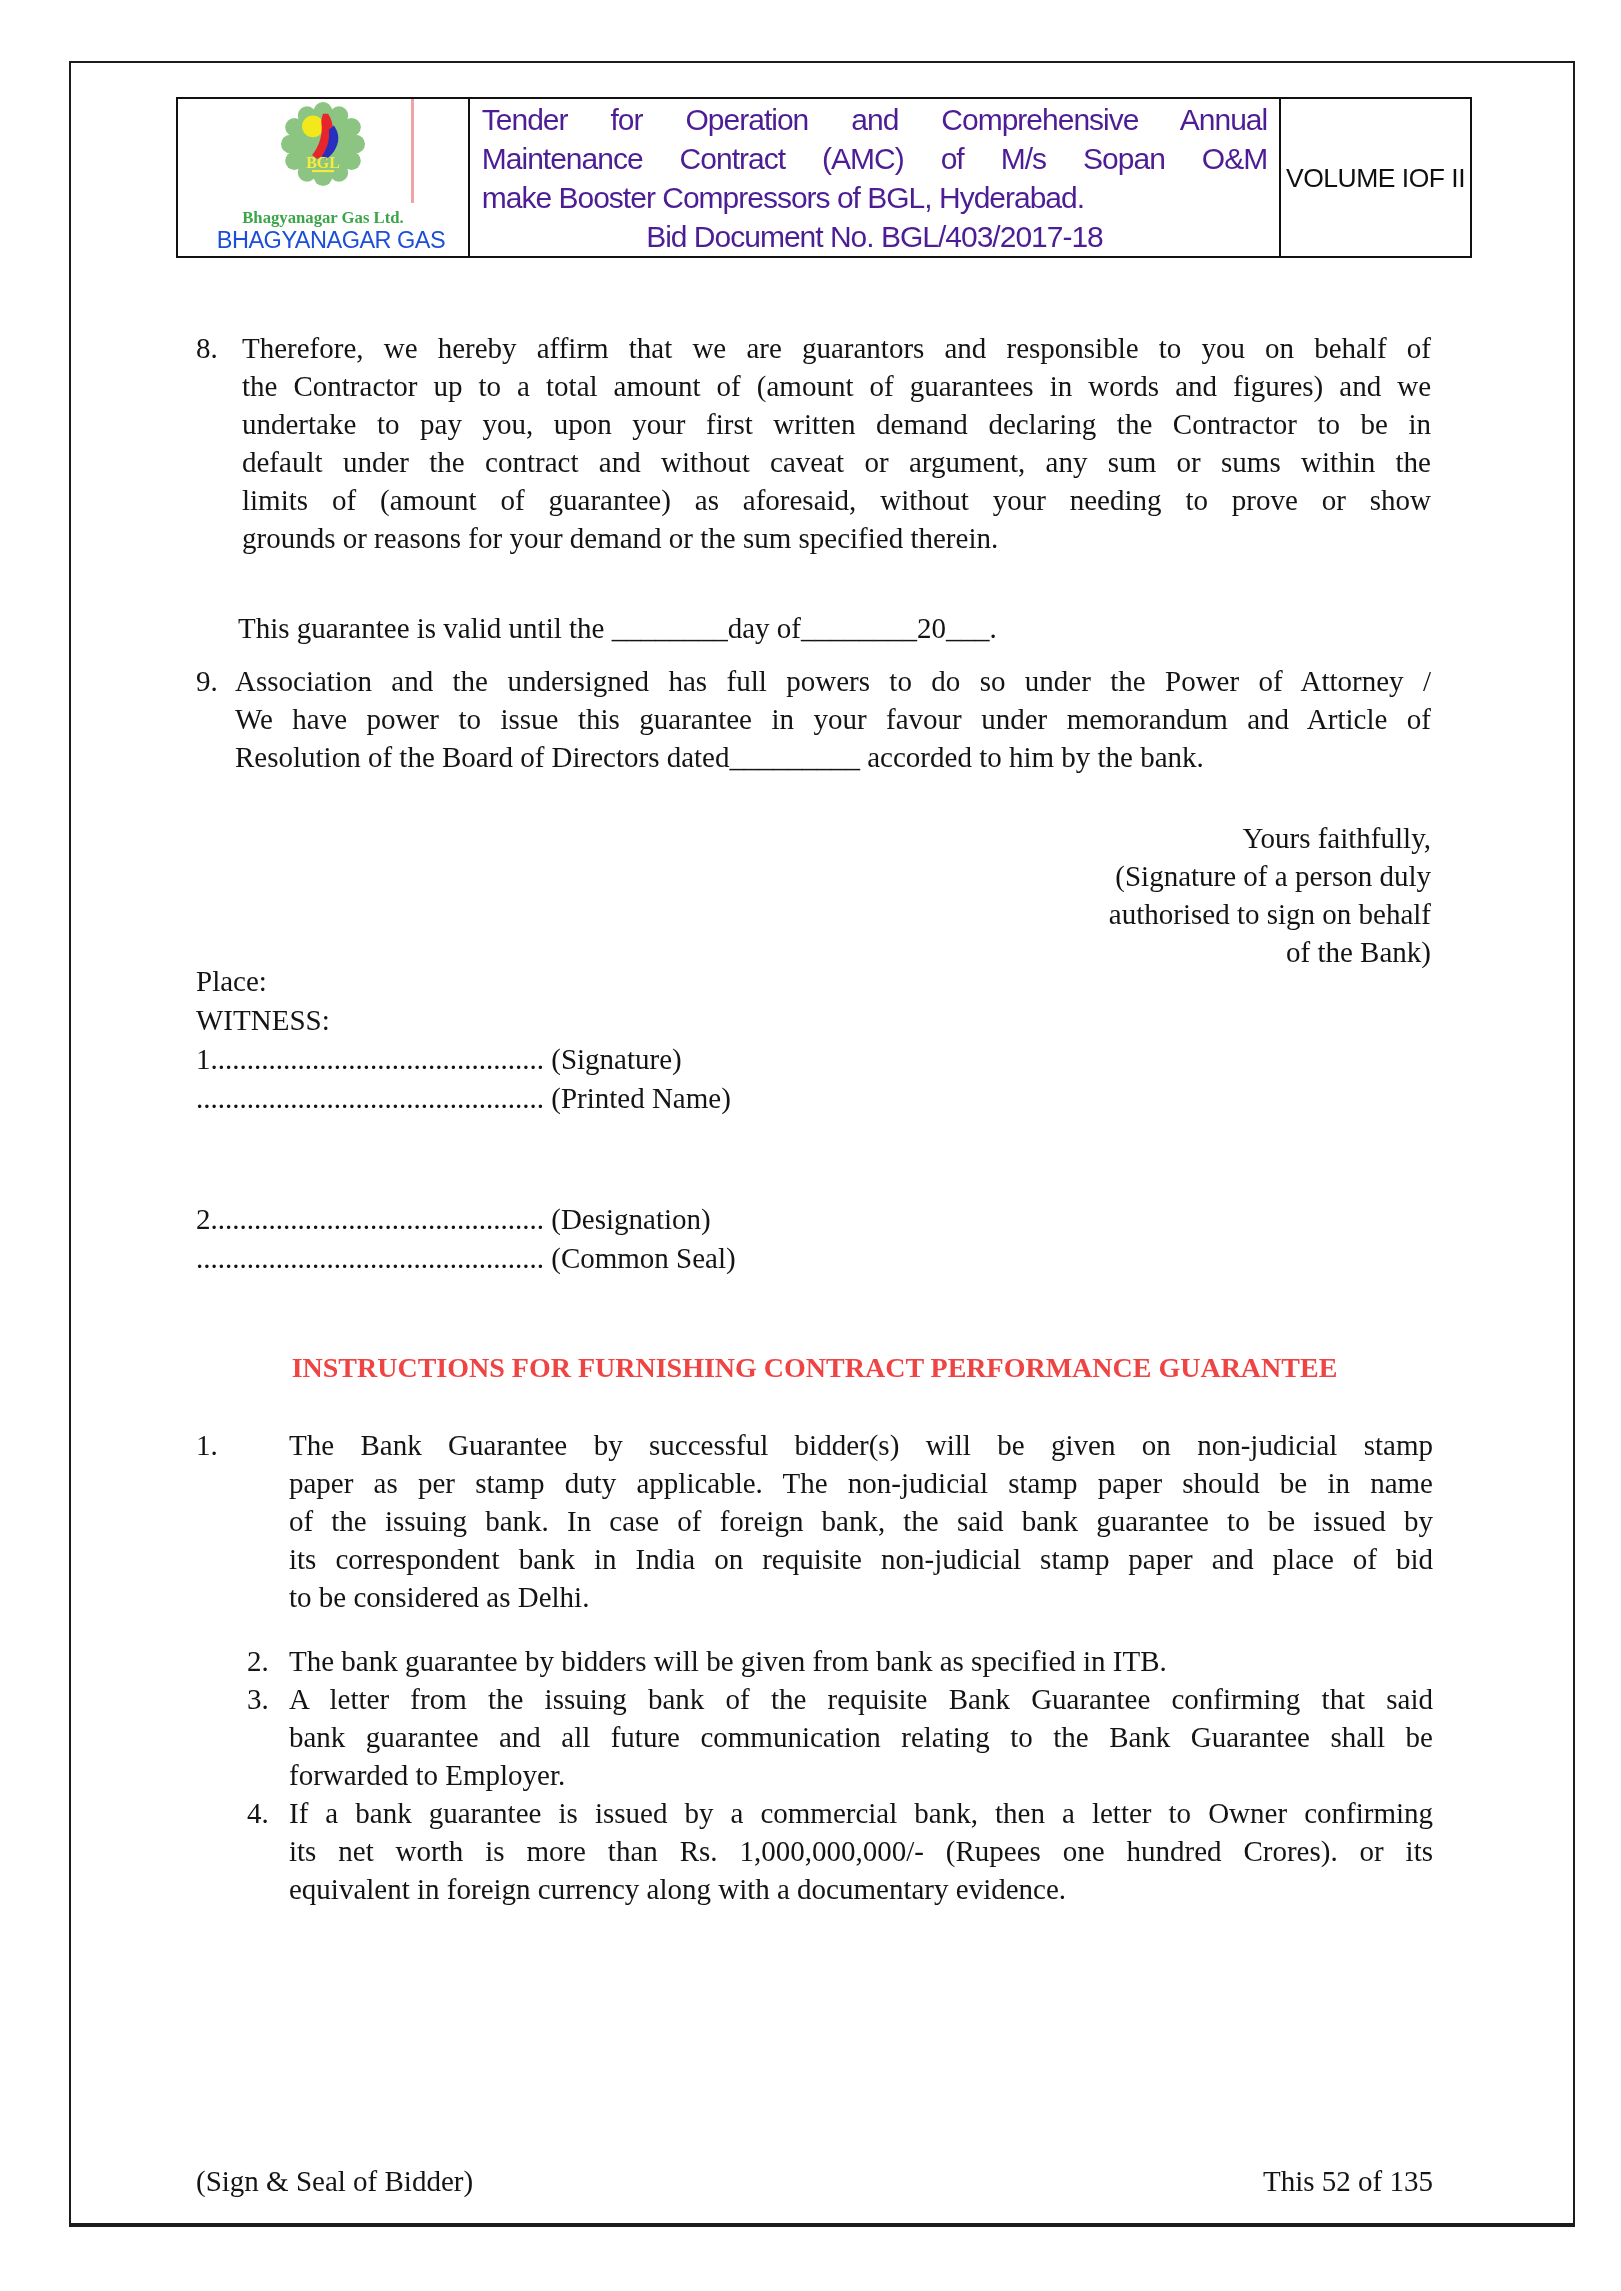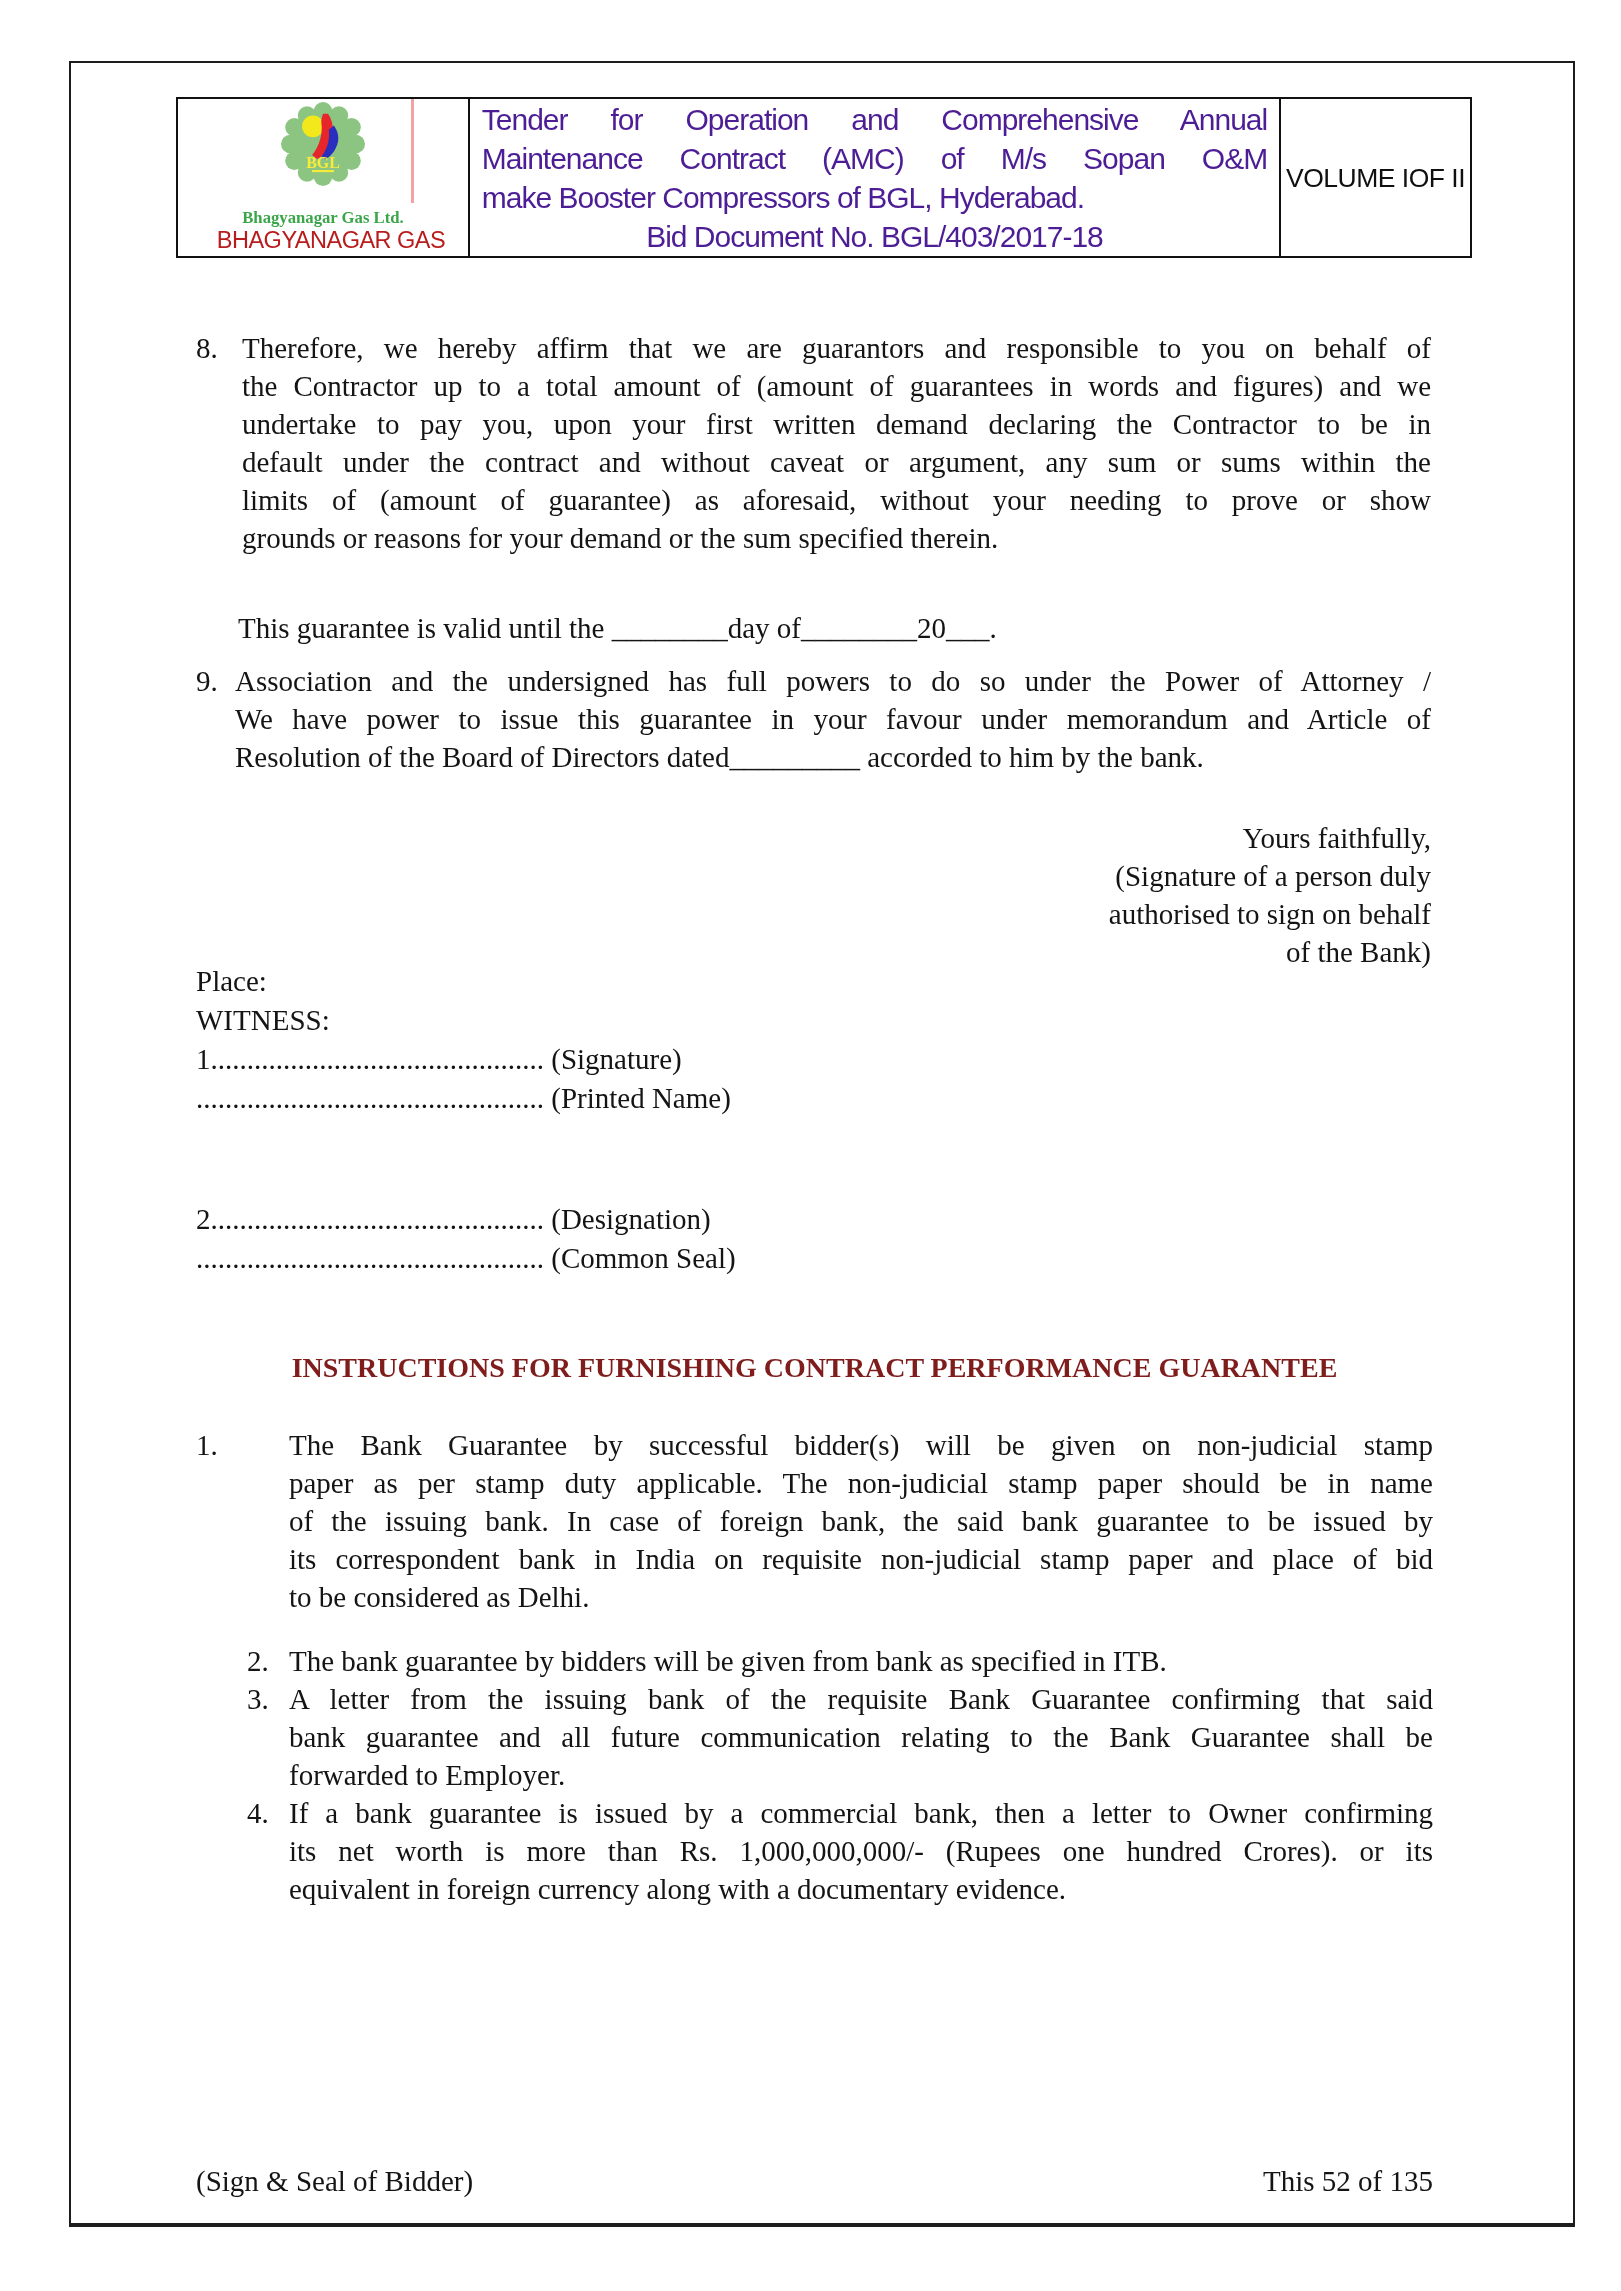--- a/index.html
+++ b/index.html
@@ -7,21 +7,21 @@
         font-family:"Liberation Serif", serif;color:#141414;}
   .border-frame{position:absolute;left:69px;top:61px;width:1502px;height:2160px;
         border:2px solid #1c1c1c;border-bottom-width:4.9px;}
   
   .header-table{position:absolute;left:176px;top:97px;width:1296px;height:161px;
         display:flex;border:2px solid #111;box-sizing:border-box;background:#fff;}
   .cell-logo{width:292px;box-sizing:border-box;border-right:2px solid #111;position:relative;
         text-align:center;overflow:hidden;}
   .scan-line{position:absolute;left:233px;top:0;width:2.9px;height:104px;background:#F2A3A3;}
   .logo-caption{font:bold 16.7px/19.6px "Liberation Serif", serif;color:#3BA549;margin-top:18px;}
-  .company-name{font:23.5px/26.5px "Liberation Sans", sans-serif;letter-spacing:-0.5px;color:#b91c1c;padding-left:16px;}
+  .company-name{font:23.5px/26.5px "Liberation Sans", sans-serif;letter-spacing:-0.5px;color:#1d4ed8;padding-left:16px;}
   .cell-title{flex:1;box-sizing:border-box;padding:1px 11.8px 0 11.8px;}
   .t-line{font:30px/39px "Liberation Sans", sans-serif;letter-spacing:-1px;color:#4c1d95;}
   .cell-volume{width:191px;box-sizing:border-box;border-left:2px solid #111;
         display:flex;justify-content:center;align-items:center;}
   .v-line{font:26.5px/36px "Liberation Sans", sans-serif;letter-spacing:-0.5px;color:#101010;}
   
   .doc{font:29px/38px "Liberation Serif", serif;color:#141414;}
   .jline{text-align:justify;text-align-last:justify;}
   .cl-row{display:flex;}
   .num8{width:46px;flex:none;}
@@ -31,21 +31,21 @@
   .lines{flex:1;min-width:0;}
   #clause8{position:absolute;left:196px;top:329px;width:1235px;}
   #validity{position:absolute;left:238px;top:585px;margin-top:24px;}
   #clause9{position:absolute;left:196px;top:662px;width:1235px;}
   #signoff{position:absolute;left:882px;top:819px;width:549px;text-align:right;}
   #witness1{position:absolute;left:196px;top:962px;line-height:39px;}
   #witness1 .doc{line-height:39px;}
   #witness2{position:absolute;left:196px;top:1200px;}
   #witness2 .doc{line-height:39px;}
   #instr-heading{position:absolute;left:196px;top:1350px;width:1237px;text-align:center;
-        font:bold 28px/35px "Liberation Serif", serif;color:#7f1d1d;}
+        font:bold 28px/35px "Liberation Serif", serif;color:#ef4444;}
   #instr1{position:absolute;left:196px;top:1426px;width:1237px;}
   #instr234{position:absolute;left:247px;top:1642px;width:1186px;}
   #footer-left{position:absolute;left:196px;top:2162px;}
   #footer-right{position:absolute;left:980px;top:2162px;width:453px;text-align:right;}
   .b{font-weight:normal;}
 </style>
 </head>
 <body>
 
 <div class="page">

